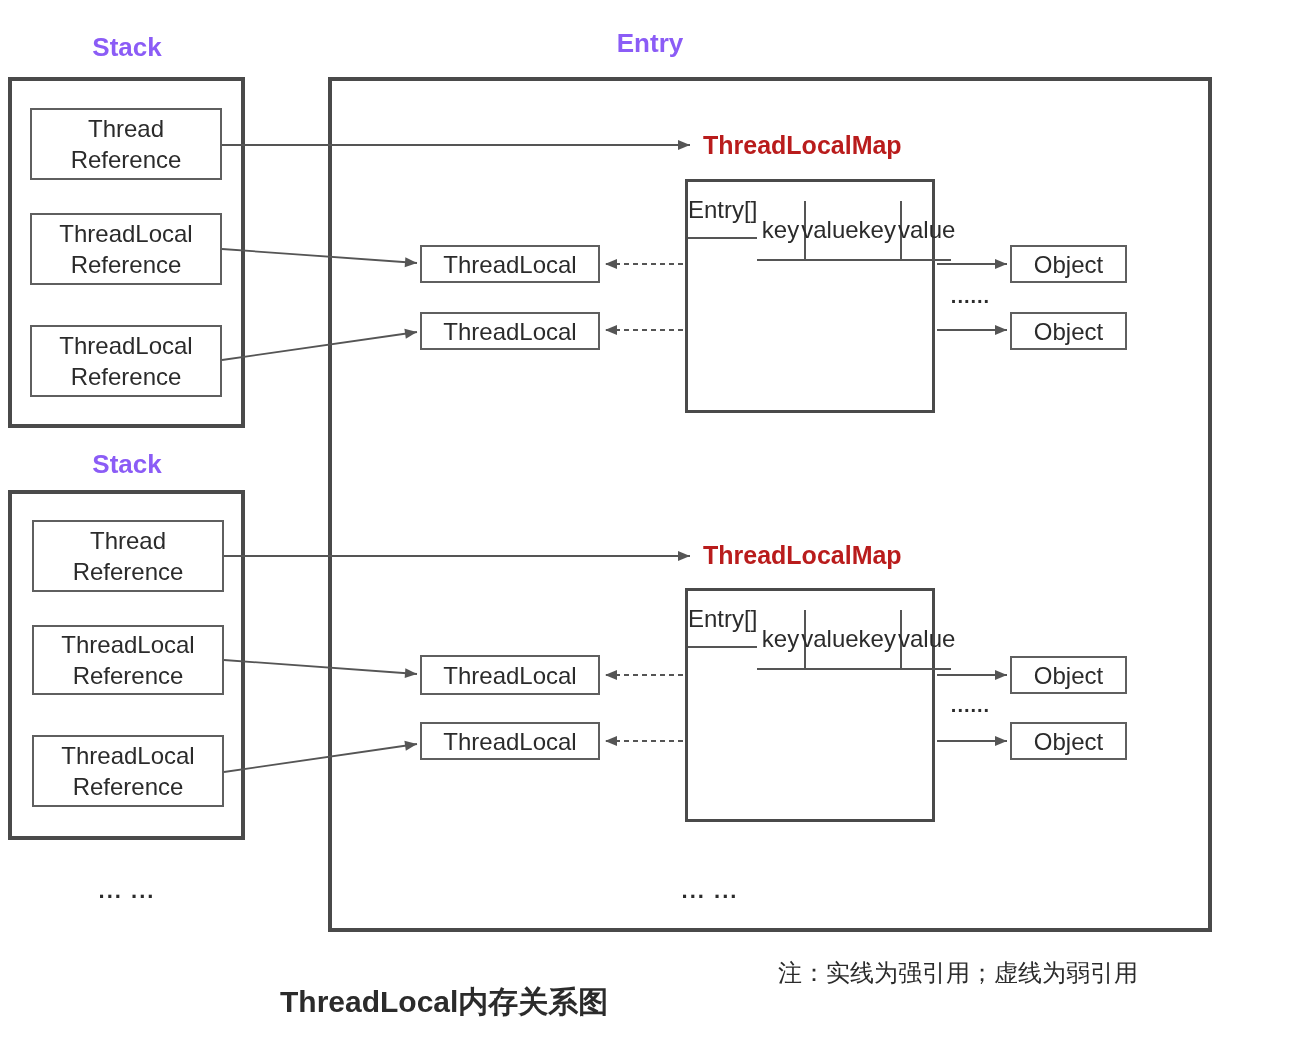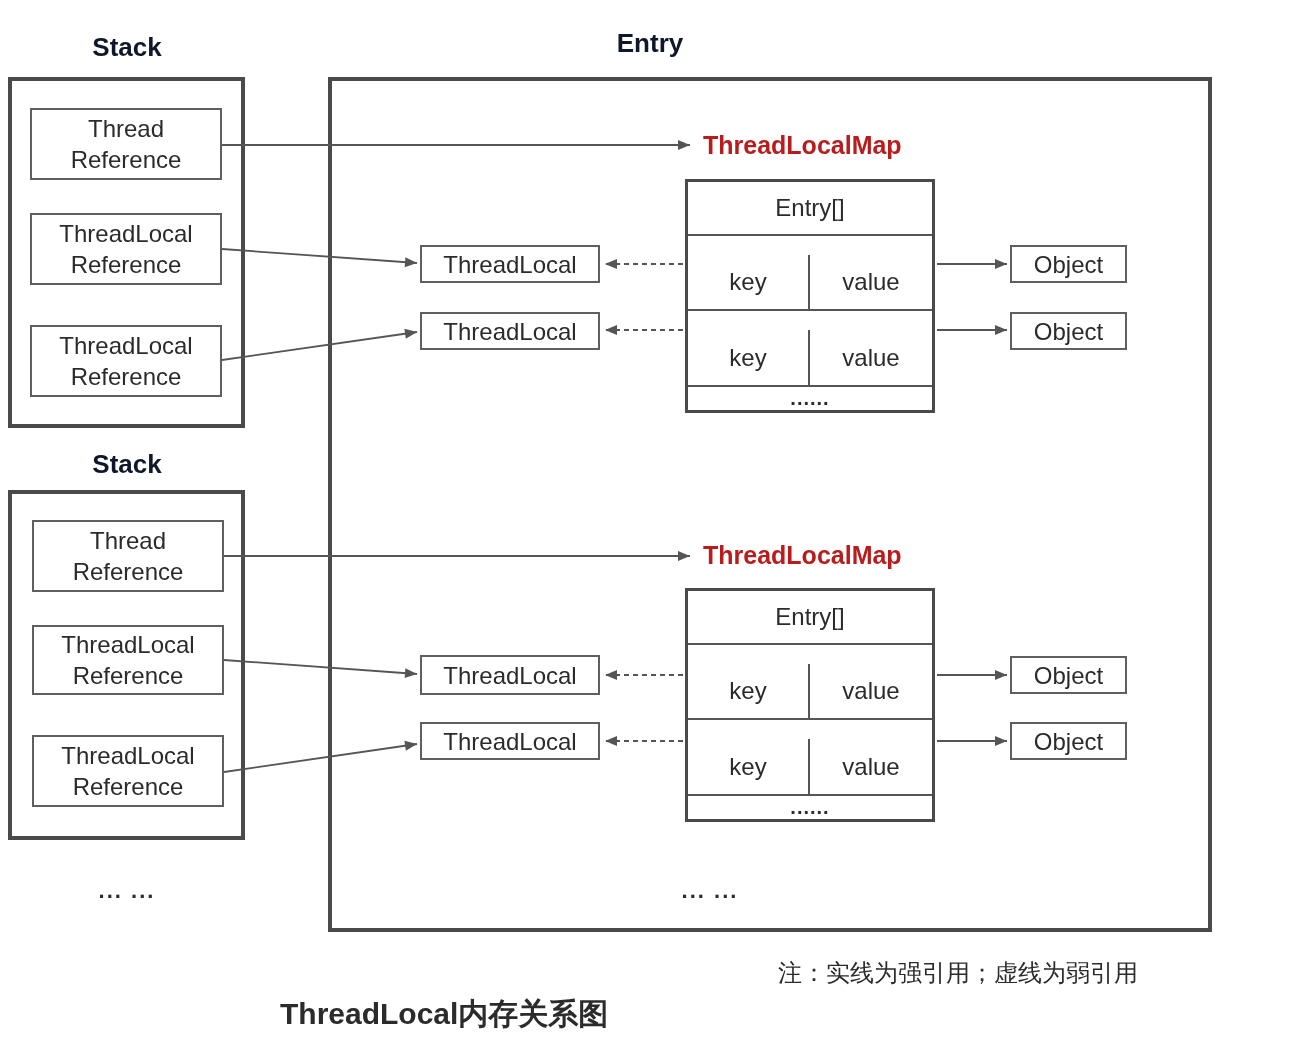--- a/index.html
+++ b/index.html
@@ -9,26 +9,26 @@
   .abs{position:absolute;}
   .ctr{display:flex;align-items:center;justify-content:center;text-align:center;}
 
   
   .frame{border:4px solid #4a4a4a;background:#ffffff;box-sizing:border-box;}
 
   
   .node{border:2px solid #5f5f5f;background:#ffffff;box-sizing:border-box;
         font-size:24px;line-height:31px;color:#2b2b2b;}
 
-  .section-title{font-size:26px;font-weight:bold;color:#0f172a;}
+  .section-title{font-size:26px;font-weight:bold;color:#8b5cf6;}
   .map-title{font-size:25px;font-weight:bold;color:#b91c1c;white-space:nowrap;}
 
   
   .entry-table{border:3px solid #4a4a4a;background:#ffffff;box-sizing:border-box;
-               display:flex;flex-direction:column;}
+               display:flex;flex-direction:row;}
   .entry-header{height:55px;border-bottom:2px solid #555555;font-size:24px;}
   .entry-row{height:58px;border-bottom:2px solid #555555;display:flex;margin-top:19px;}
   .entry-cell{width:50%;font-size:24px;box-sizing:border-box;}
   .entry-cell.key{border-right:2px solid #555555;}
   .entry-more{flex:1;font-size:20px;font-weight:bold;letter-spacing:1px;}
 
   .ellipsis{font-size:22px;font-weight:bold;letter-spacing:2px;color:#2b2b2b;}
 
   .caption{font-size:30px;font-weight:bold;color:#2b2b2b;white-space:nowrap;}
   .note{font-size:24px;color:#2b2b2b;white-space:nowrap;}
@@ -106,21 +106,21 @@
 
   <div class="abs ctr node" style="left:420px;top:655px;width:180px;height:40px;">ThreadLocal</div>
   <div class="abs ctr node" style="left:420px;top:722px;width:180px;height:38px;">ThreadLocal</div>
 
   <div class="abs ctr node" style="left:1010px;top:656px;width:117px;height:38px;">Object</div>
   <div class="abs ctr node" style="left:1010px;top:722px;width:117px;height:38px;">Object</div>
 
   <div class="abs ctr ellipsis" style="left:62px;top:876px;width:130px;height:30px;">... ...</div>
   <div class="abs ctr ellipsis" style="left:645px;top:876px;width:130px;height:30px;">... ...</div>
 
-  <div class="abs caption" style="left:280px;top:982px;margin-top:12px;">ThreadLocal内存关系图</div>
+  <div class="abs caption" style="left:280px;top:982px;">ThreadLocal内存关系图</div>
   <div class="abs note" style="left:778px;top:957px;">注：实线为强引用；虚线为弱引用</div>
 
   <svg id="arrows" width="1300" height="1043" viewBox="0 0 1300 1043">
     <defs>
       <marker id="ah" markerUnits="userSpaceOnUse" markerWidth="14" markerHeight="12" refX="13" refY="6" orient="auto">
         <path d="M1,1 L13,6 L1,11 Z" fill="#555555"></path>
       </marker>
     </defs>
 
     <path d="M222,145 L690,145" stroke="#555555" stroke-width="2" fill="none" marker-end="url(#ah)"></path>

